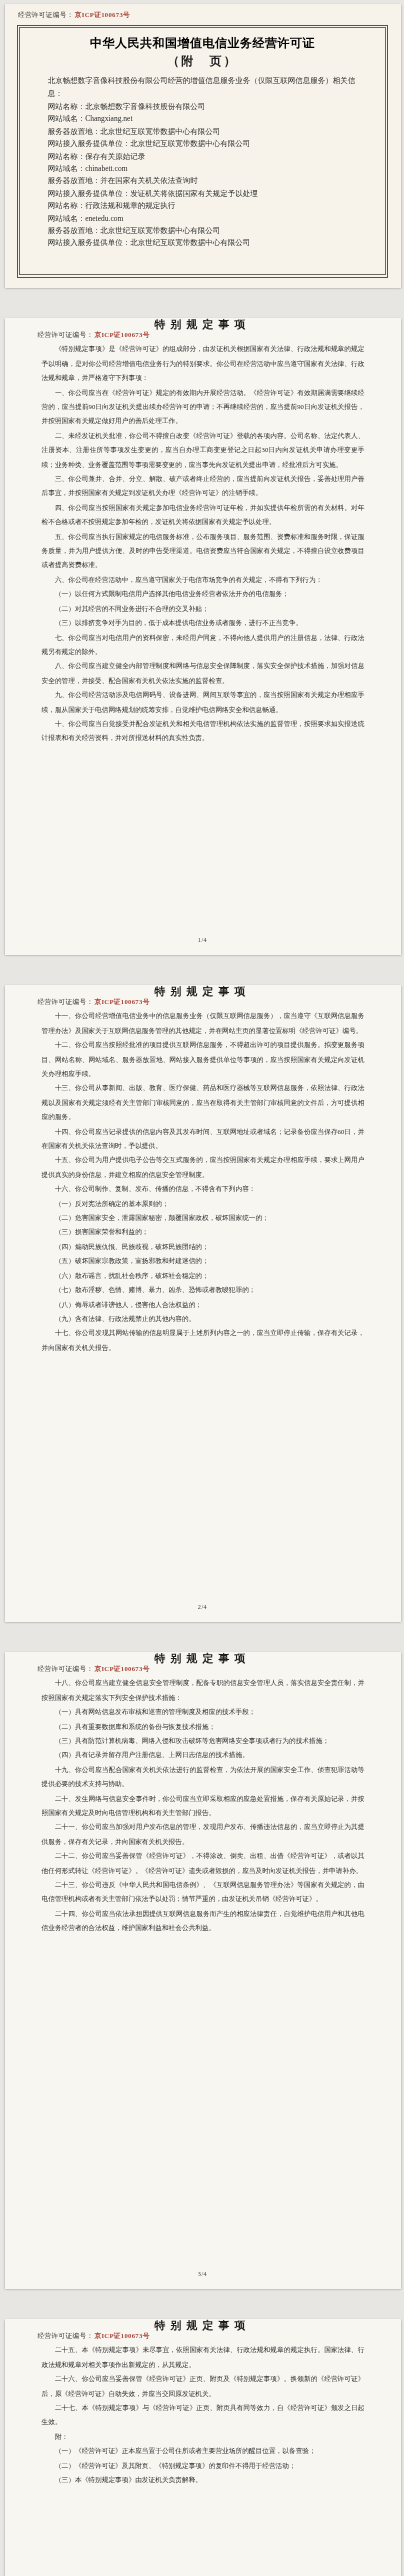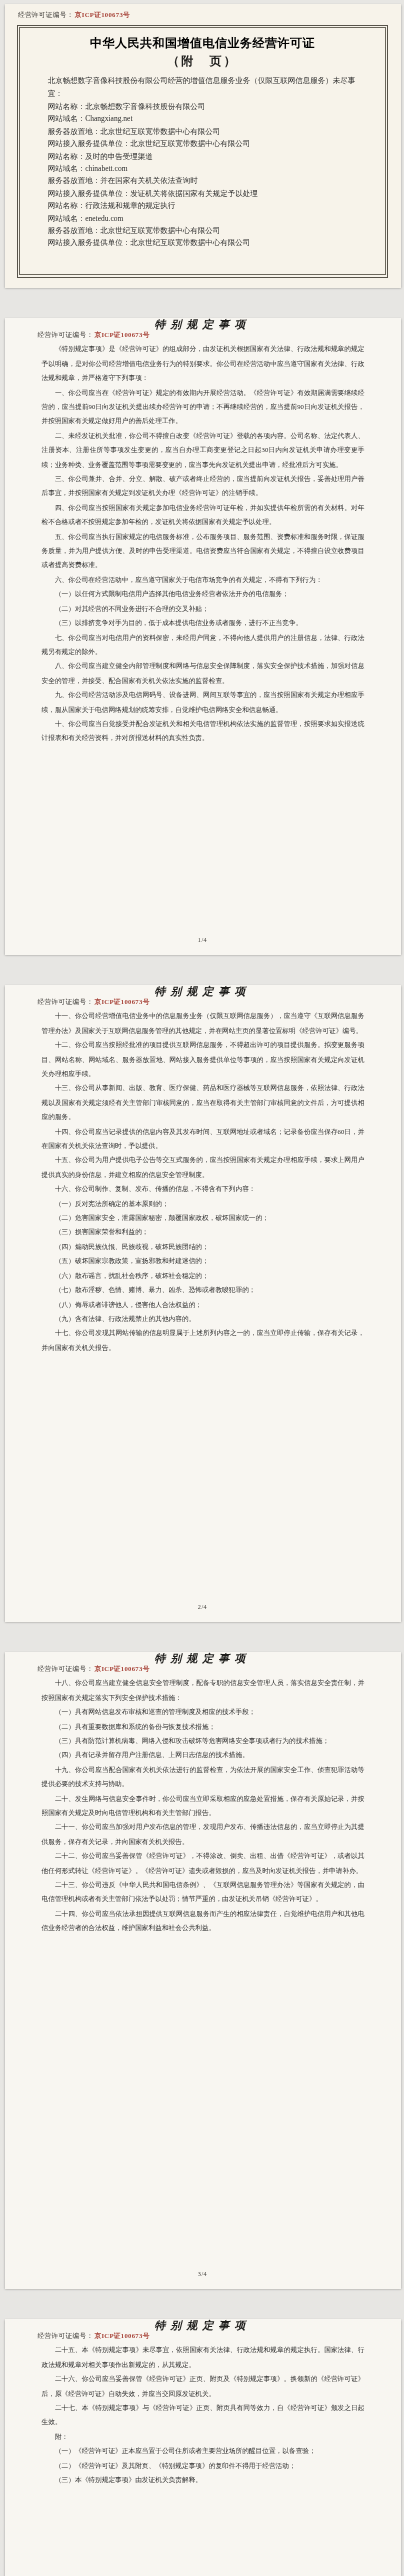--- a/index.html
+++ b/index.html
@@ -83,21 +83,20 @@
   .entry { margin: 0; }
   .entry span { display: inline; }
   
   .prov-title {
     text-align: center;
     margin: 30px 0 0 0;
     font-size: 10.8px;
     font-weight: bold;
     letter-spacing: 5.2px;
     color: #1f1e1c;
-    font-style: italic;
   }
   .prov-body {
     margin: 10.3px 36px 0 37px;
     font-size: 6.7px;
     line-height: 14.4px;
     text-align: justify;
   }
   .prov-body p {
     margin: 0;
     text-indent: 2em;
@@ -116,32 +115,32 @@
 <body>
 
 <section class="page page-cert">
   <div class="page-header">
     <span>经营许可证编号：</span><span class="license-no">京ICP证100673号</span>
   </div>
   <div class="cert-frame">
     <h1 class="cert-title">中华人民共和国增值电信业务经营许可证</h1>
     <div class="cert-subtitle">（附　页）</div>
     <div class="cert-body">
-      <p class="cert-intro">北京畅想数字音像科技股份有限公司经营的增值信息服务业务（仅限互联网信息服务）未尽事宜：</p>
+      <p class="cert-intro">北京畅想数字音像科技股份有限公司经营的增值信息服务业务（仅限互联网信息服务）相关信息：</p>
       <div>
 
           <p class="entry"><span>网站名称：</span><span>北京畅想数字音像科技股份有限公司</span></p>
 
           <p class="entry"><span>网站域名：</span><span>Changxiang.net</span></p>
 
           <p class="entry"><span>服务器放置地：</span><span>北京世纪互联宽带数据中心有限公司</span></p>
 
           <p class="entry"><span>网站接入服务提供单位：</span><span>北京世纪互联宽带数据中心有限公司</span></p>
 
-          <p class="entry"><span>网站名称：</span><span>及时的申告受理渠道</span></p>
+          <p class="entry"><span>网站名称：</span><span>保存有关原始记录</span></p>
 
           <p class="entry"><span>网站域名：</span><span>chinabett.com</span></p>
 
           <p class="entry"><span>服务器放置地：</span><span>并在国家有关机关依法查询时</span></p>
 
           <p class="entry"><span>网站接入服务提供单位：</span><span>发证机关将依据国家有关规定予以处理</span></p>
 
           <p class="entry"><span>网站名称：</span><span>行政法规和规章的规定执行</span></p>
 
           <p class="entry"><span>网站域名：</span><span>enetedu.com</span></p>

